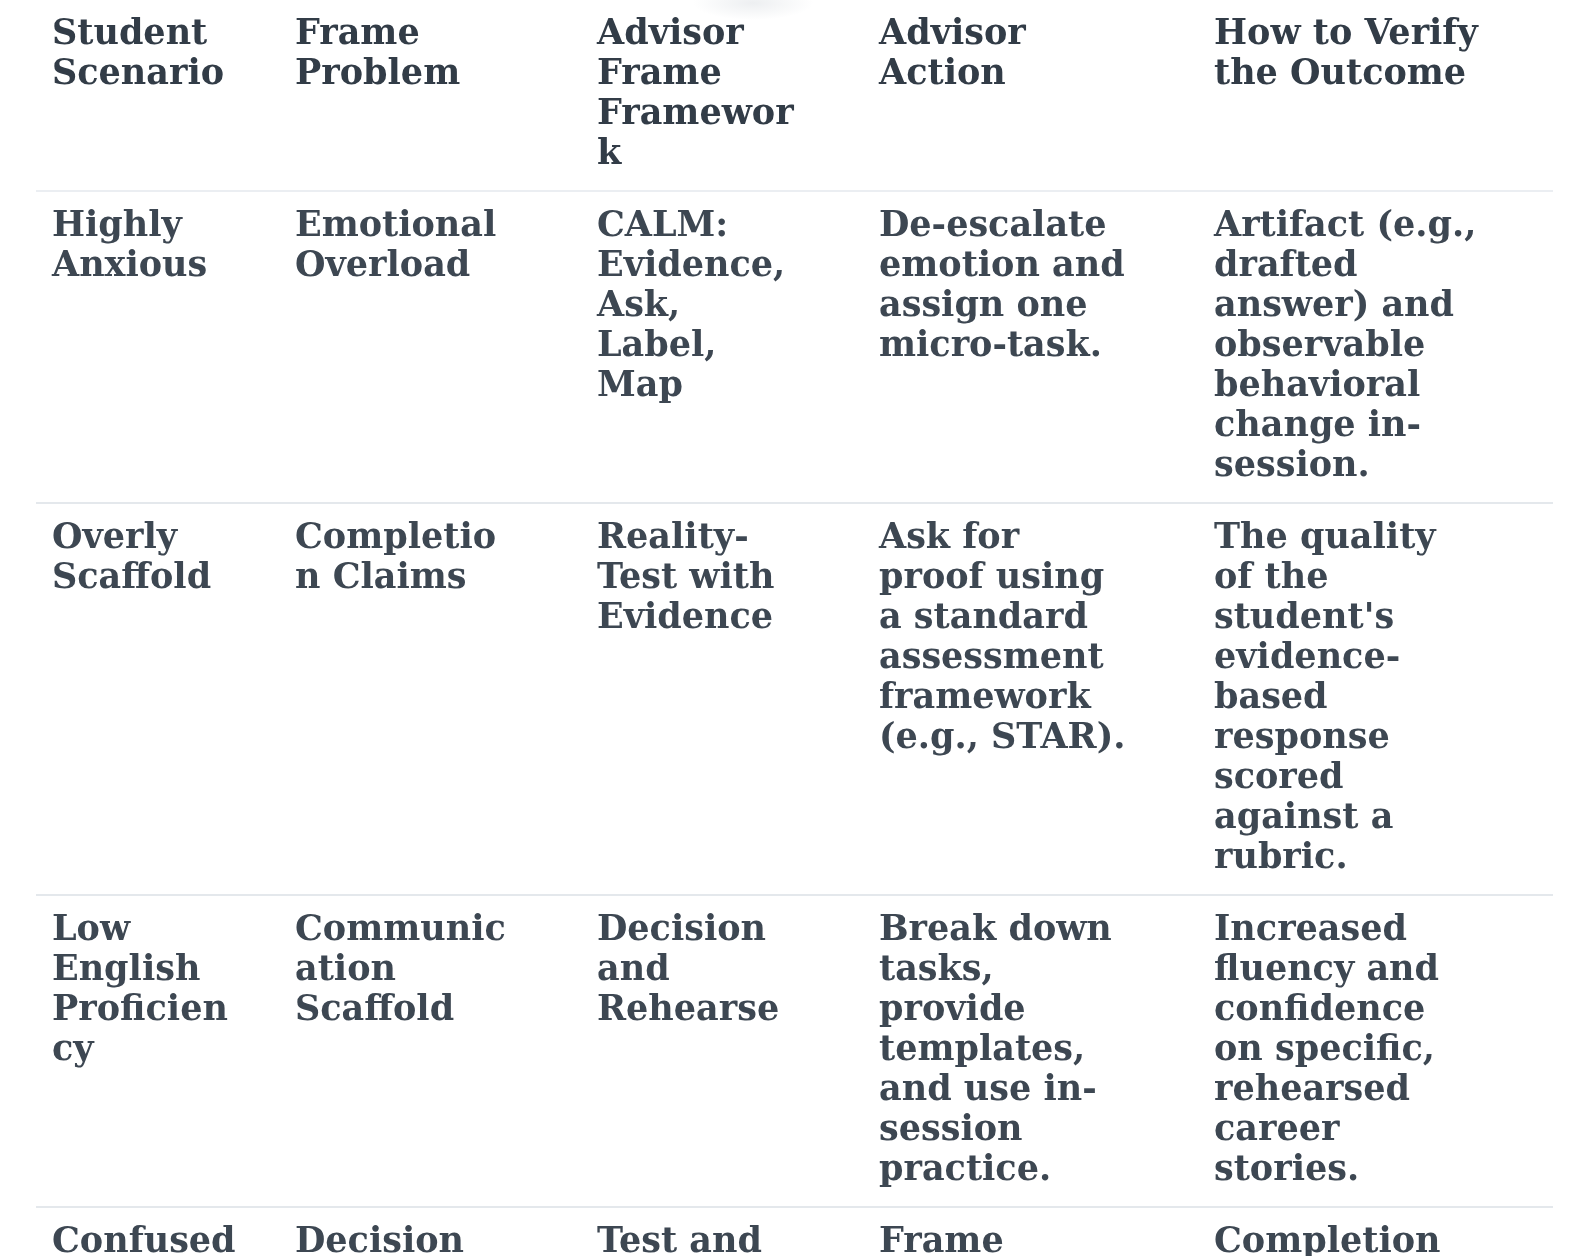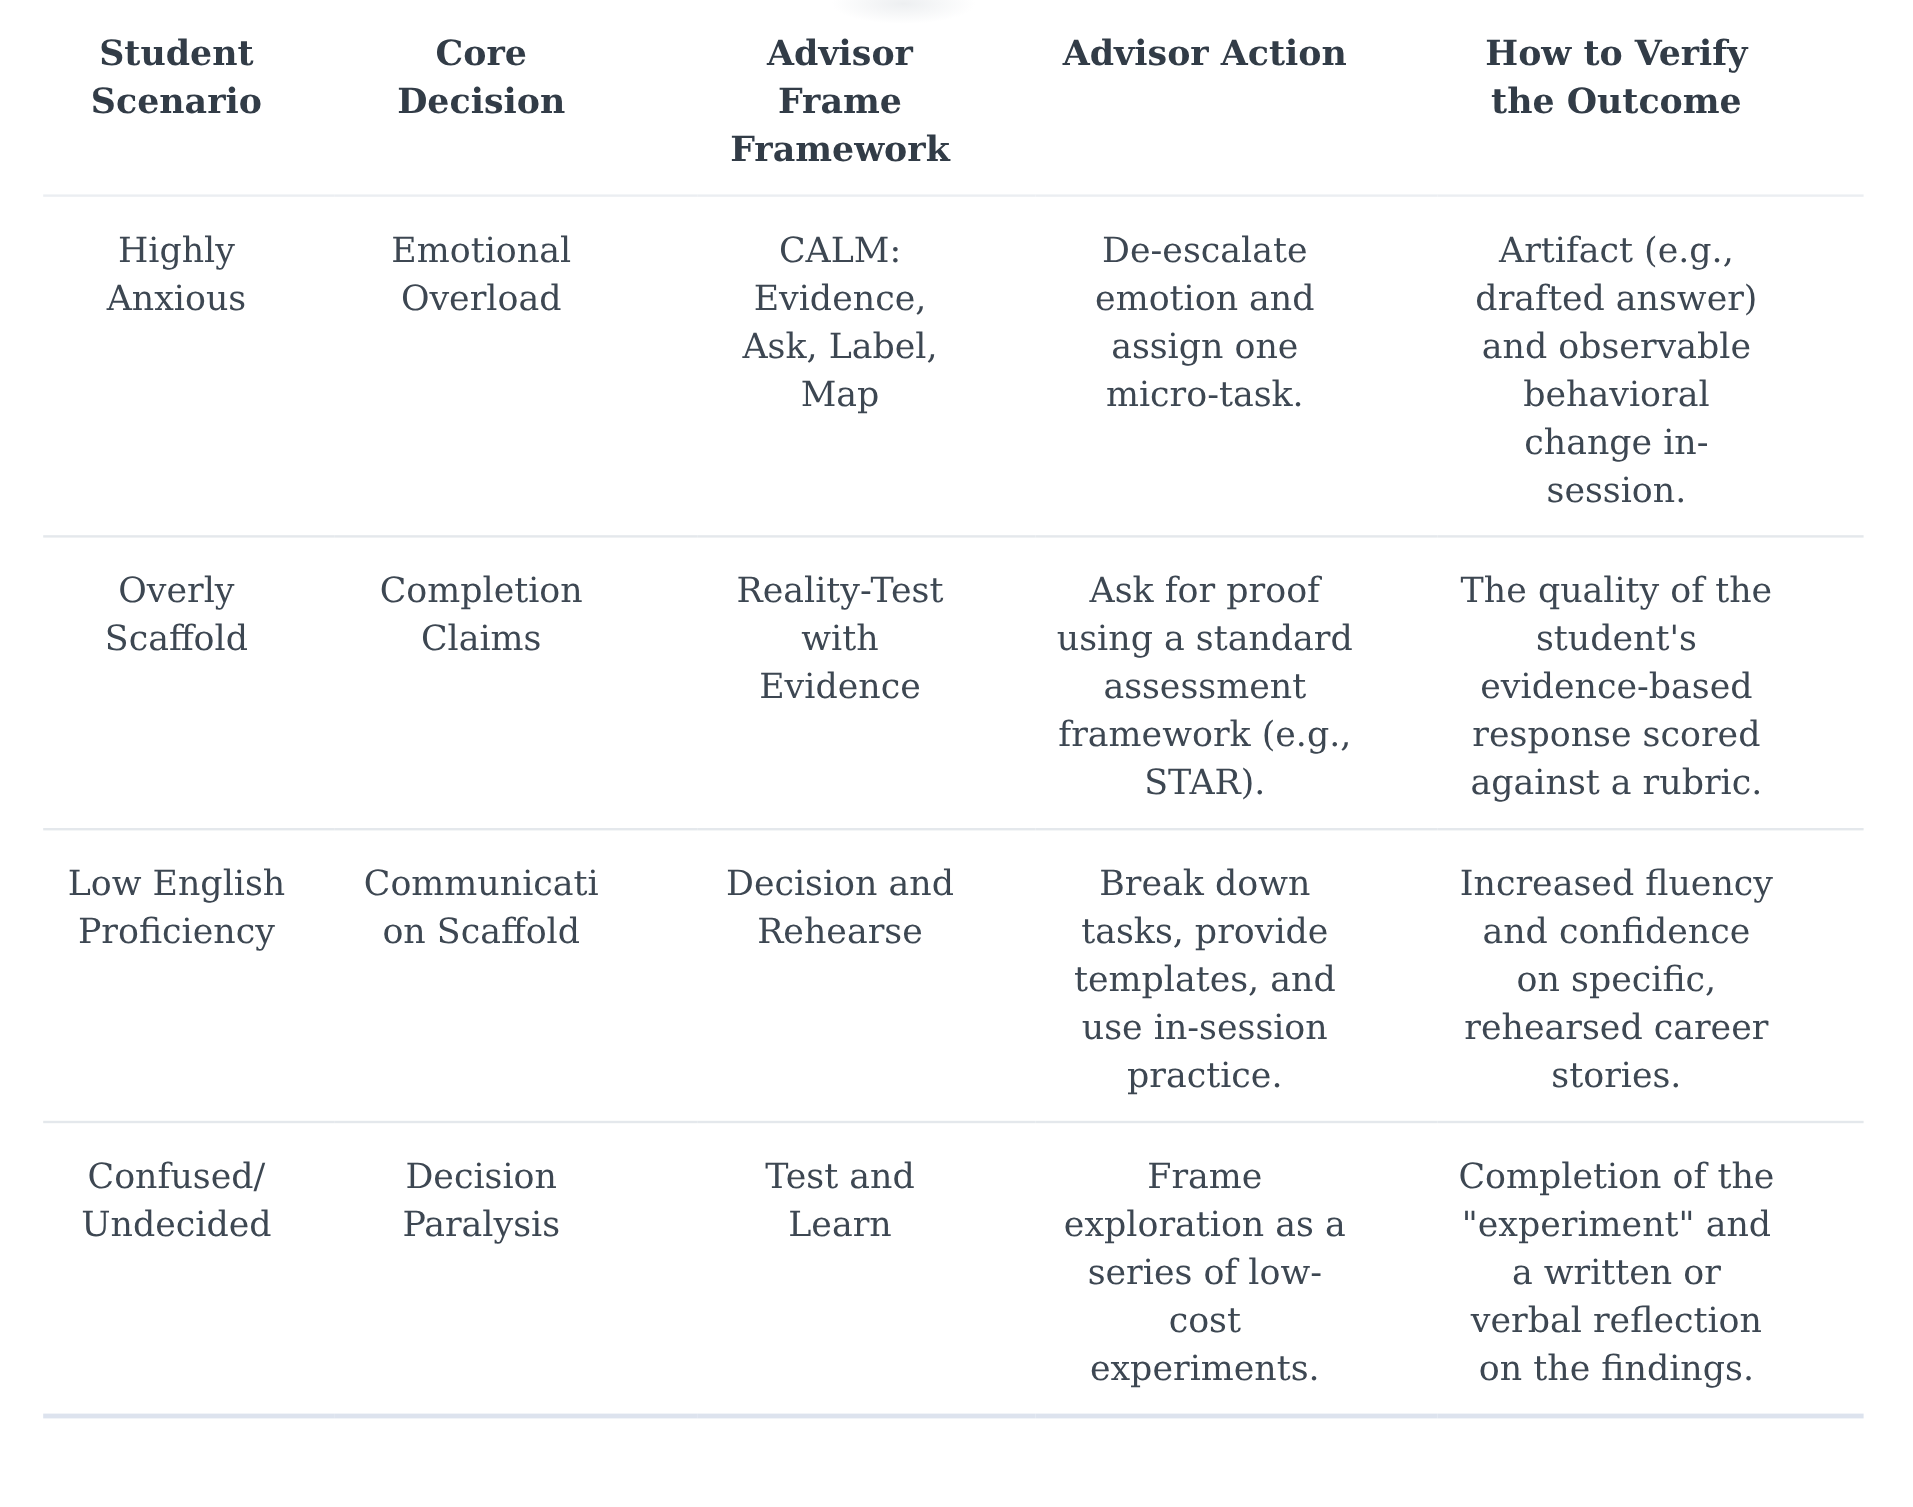--- a/index.html
+++ b/index.html
@@ -28,33 +28,33 @@
   table.scenario-table {
     border-collapse: collapse;
     table-layout: fixed;
     margin-left: 36px;
     margin-top: 0;
     width: 1517px;
   }
   .scenario-table th,
   .scenario-table td {
     vertical-align: top;
-    text-align: center;
-    font-size: 29px;
+    text-align: left;
+    font-size: 35px;
     line-height: 40px;
-    padding: 24px 37px 18px 16px;
+    padding: 12px 37px 18px 16px;
     overflow-wrap: break-word;
   }
   .scenario-table th {
     font-weight: bold;
     color: #323c47;
     border-bottom: 2px solid #ebeef2;
   }
   .scenario-table td {
-    font-weight: normal;
+    font-weight: bold;
     color: #3d4752;
     border-bottom: 2px solid #e4e8ec;
   }
   .scenario-table tbody tr:last-child td {
     border-bottom: 4px solid #dde3ee;
   }
   
   .scenario-table th:nth-child(1), .scenario-table td:nth-child(1) { padding-right: 37px; }
   .scenario-table th:nth-child(2), .scenario-table td:nth-child(2) { padding-right: 74px; }
   .scenario-table th:nth-child(3), .scenario-table td:nth-child(3) { padding-right: 60px; }
@@ -71,21 +71,21 @@
     <colgroup>
       <col style="width:243px">
       <col style="width:302px">
       <col style="width:282px">
       <col style="width:335px">
       <col style="width:355px">
     </colgroup>
     <thead>
       <tr>
         <th>Student Scenario</th>
-        <th>Core Decision</th>
+        <th>Frame Problem</th>
         <th>Advisor Frame Framework</th>
         <th>Advisor Action</th>
         <th>How to Verify the Outcome</th>
       </tr>
     </thead>
     <tbody>
       <tr>
         <td>Highly Anxious</td>
         <td>Emotional Overload</td>
         <td>CALM: Evidence, Ask, Label, Map</td>

